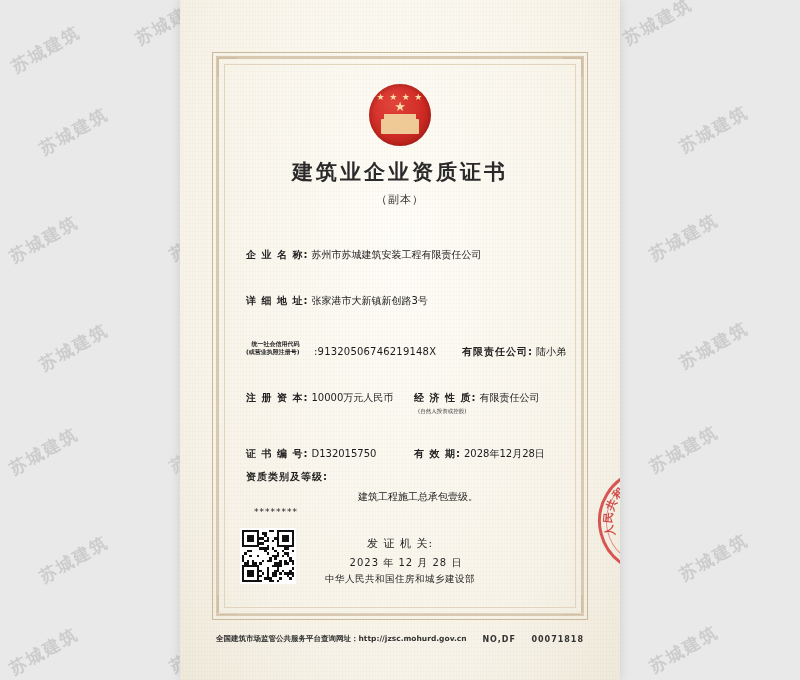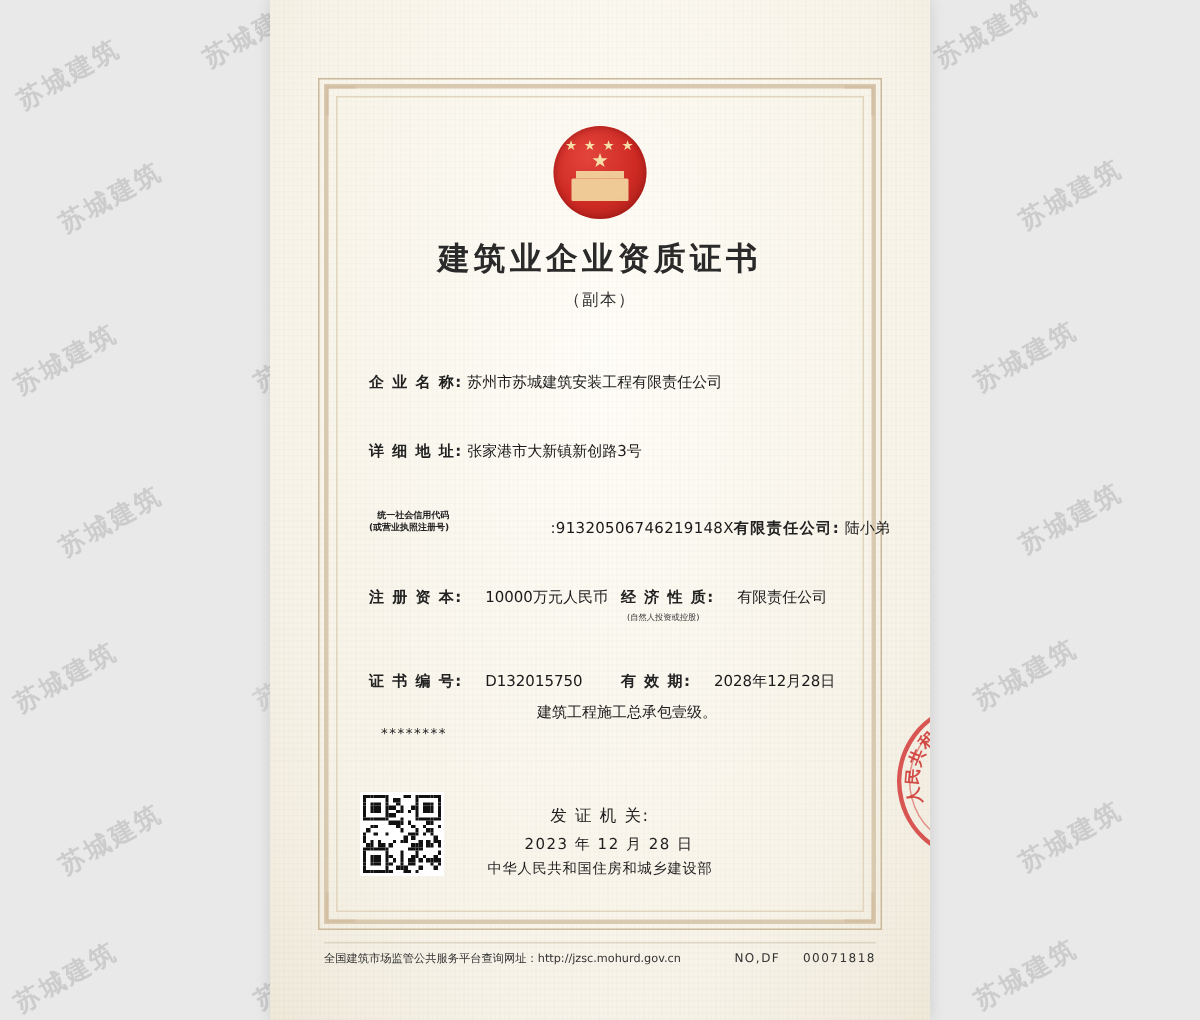--- a/index.html
+++ b/index.html
@@ -157,21 +157,20 @@
   .row {
     display: flex;
     align-items: baseline;
     margin-bottom: 7px;
     font-size: 10px;
     margin-top: 32px;
   }
   .row.two > .cell {
     display: flex;
     align-items: baseline;
-    gap: 12px;
   }
   .row.two > .cell.left { width: 168px; }
   .lbl {
     font-size: 10px;
     font-weight: bold;
     color: #222;
     white-space: nowrap;
     letter-spacing: 1px;
   }
   .val {
@@ -309,26 +308,27 @@
   #qr .grid i.on { background: #111; }
 
   
   #footer {
     position: absolute;
     left: 36px;
     right: 36px;
     bottom: 36px;
     display: flex;
     justify-content: space-between;
-    align-items: flex-start;
+    align-items: center;
     font-family: "DejaVu Sans", sans-serif;
     font-size: 7.5px;
     color: #333;
     border-top: 1px solid #ddd5c4;
-    padding-top: 5px;
+    padding-top: 20px;
+    font-weight: bold;
   }
   #footer .no {
     font-size: 8px;
     letter-spacing: 1px;
   }
 
   
   .wm {
     position: absolute;
     font-family: "DejaVu Sans", sans-serif;
@@ -424,21 +424,21 @@
 
       <div class="row two" style="margin-bottom:9px;">
         <span class="cell left" style="align-items:center;">
           <span class="lbl-small">
             <span>统一社会信用代码</span>
             <span class="l2">(或营业执照注册号)</span>
           </span>
         </span>
       </div>
 
-      <div class="row" style="margin-top:-20px;margin-left:118px;margin-bottom:10px;">
+      <div class="row" style="margin-top:-20px;margin-left:65px;margin-bottom:10px;">
         <span class="val val-mono">:91320506746219148X</span>
         <span style="display:inline-block;width:26px;"></span>
         <span class="lbl">有限责任公司:</span>
         <span class="val">陆小弟</span>
       </div>
 
       <div class="row two">
         <span class="cell left">
           <span class="lbl">注 册 资 本:</span>
           <span class="val">10000万元人民币</span>
@@ -457,20 +457,21 @@
         <span class="cell left">
           <span class="lbl">证 书 编 号:</span>
           <span class="val">D132015750</span>
         </span>
         <span class="cell">
           <span class="lbl">有 效 期:</span>
           <span class="val">2028年12月28日</span>
         </span>
       </div>
 
+      <div id="grade-label">资质类别及等级:</div>
       <div id="grade-body">建筑工程施工总承包壹级。</div>
       <div id="grade-stars">********</div>
     </div>
 
     <div id="seal">
       <div class="ring"></div>
       <div class="ring2"></div>
 
       <svg viewBox="0 0 106 106">
         <defs>

